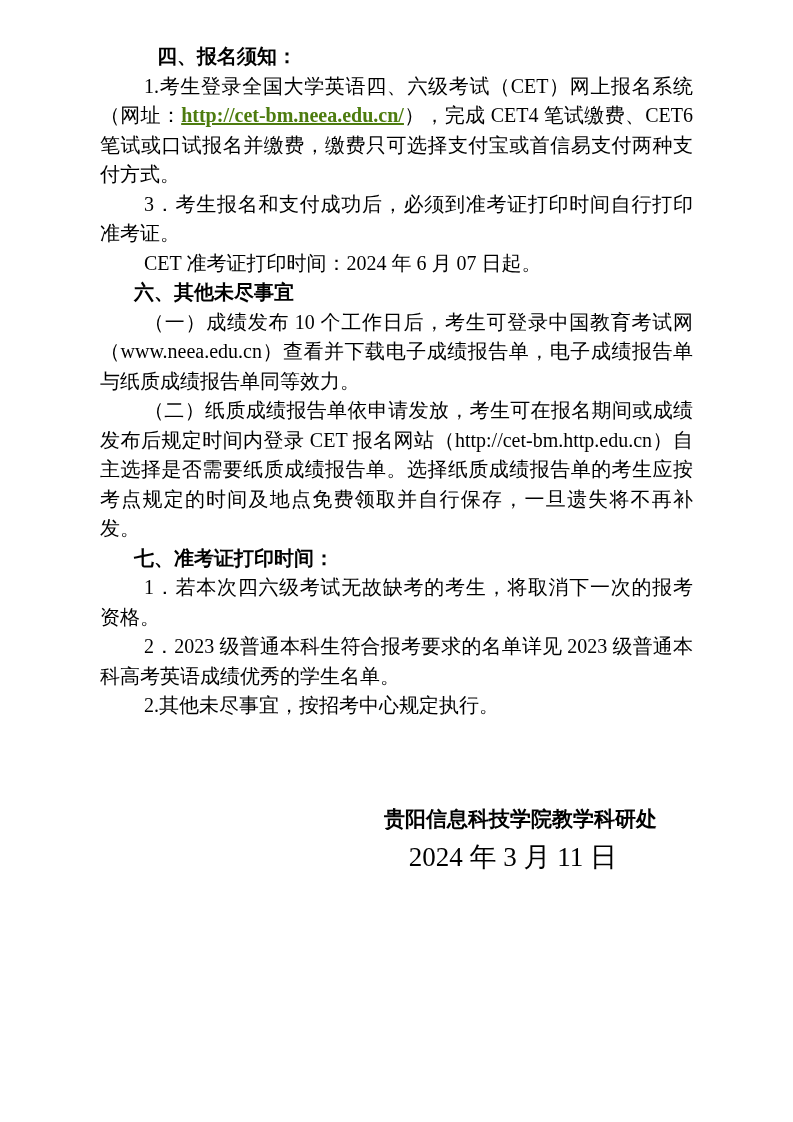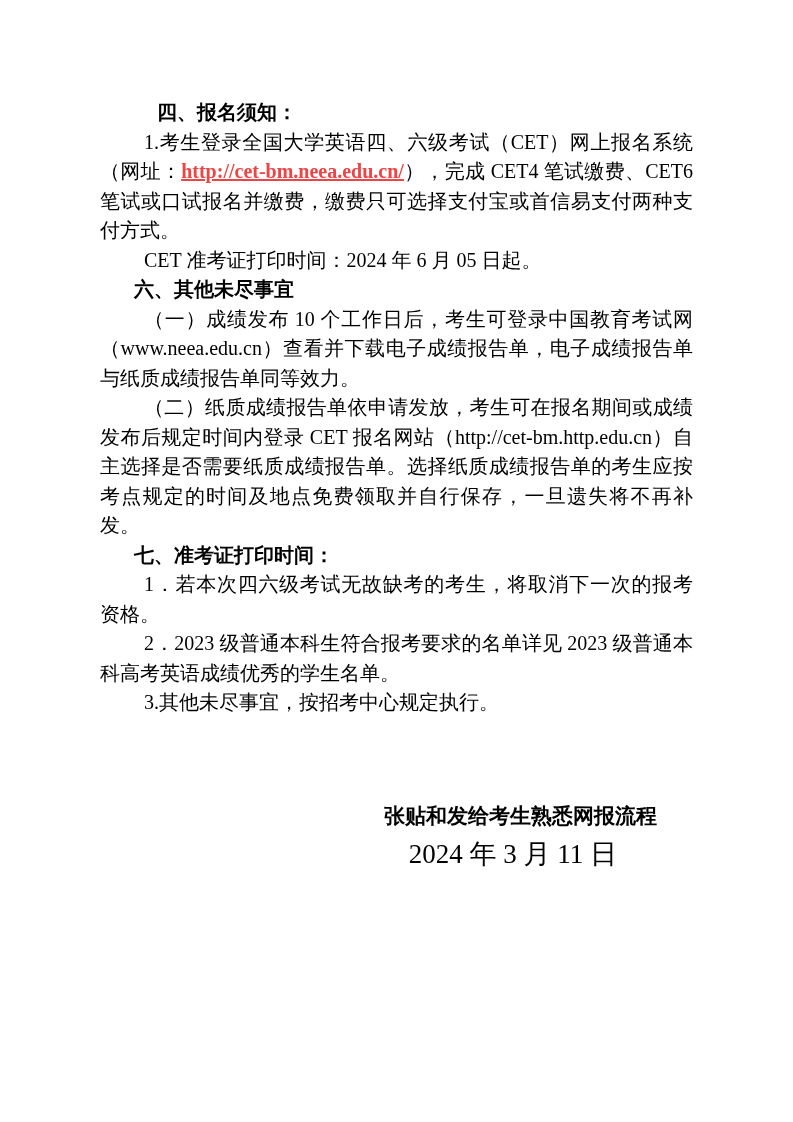--- a/index.html
+++ b/index.html
@@ -3,39 +3,39 @@
 <meta charset="utf-8">
 <style>
   * { margin: 0; padding: 0; box-sizing: border-box; }
   html, body { background: #ffffff; }
   .page {
     position: relative;
     width: 793px;
     height: 896px;
     margin: 0 auto;
     background: #ffffff;
-    padding: 98px 100px 0 100px;
+    padding: 42px 100px 0 100px;
     font-family: "Liberation Serif", "DejaVu Serif", serif;
     font-size: 20px;
     color: #000000;
     overflow: hidden;
   }
   .doc p {
     text-align: justify;
     line-height: 29.5px;
   }
   .doc p.body { text-indent: 44px; }
   .doc p.heading {
     font-family: "Liberation Sans", "DejaVu Sans", sans-serif;
     font-weight: 700;
   }
   .doc p.heading.lvl1 { text-indent: 57px; }
   .doc p.heading.lvl2 { text-indent: 34px; }
   .doc a {
-    color: #ef4444;
+    color: #4d7c0f;
     font-weight: 700;
     text-decoration: underline;
     cursor: pointer;
   }
   .signature-block { margin-top: 83px; }
   .sig-unit {
     font-family: "Liberation Sans", "DejaVu Sans", sans-serif;
     font-weight: 700;
     font-size: 21px;
     line-height: 30px;
@@ -50,26 +50,27 @@
     padding-right: 76px;
   }
 </style>
 </head>
 <body>
 
 <div class="page">
   <div class="doc" id="doc-root">
       <p class="heading lvl1"><span>四、报名须知：</span></p>
       <p class="body"><span>1.考生登录全国大学英语四、六级考试（CET）网上报名系统（网址：</span><a href="#">http://cet-bm.neea.edu.cn/</a><span>），完成 CET4 笔试缴费、CET6 笔试或口试报名并缴费，缴费只可选择支付宝或首信易支付两种支付方式。</span></p>
-      <p class="body"><span>CET 准考证打印时间：2024 年 6 月 05 日起。</span></p>
+      <p class="body"><span>3．考生报名和支付成功后，必须到准考证打印时间自行打印准考证。</span></p>
+      <p class="body"><span>CET 准考证打印时间：2024 年 6 月 07 日起。</span></p>
       <p class="heading lvl2"><span>六、其他未尽事宜</span></p>
       <p class="body"><span>（一）成绩发布 10 个工作日后，考生可登录中国教育考试网（www.neea.edu.cn）查看并下载电子成绩报告单，电子成绩报告单与纸质成绩报告单同等效力。</span></p>
       <p class="body"><span>（二）纸质成绩报告单依申请发放，考生可在报名期间或成绩发布后规定时间内登录 CET 报名网站（http://cet-bm.http.edu.cn）自主选择是否需要纸质成绩报告单。选择纸质成绩报告单的考生应按考点规定的时间及地点免费领取并自行保存，一旦遗失将不再补发。</span></p>
       <p class="heading lvl2"><span>七、准考证打印时间：</span></p>
       <p class="body"><span>1．若本次四六级考试无故缺考的考生，将取消下一次的报考资格。</span></p>
       <p class="body"><span>2．2023 级普通本科生符合报考要求的名单详见 2023 级普通本科高考英语成绩优秀的学生名单。</span></p>
-      <p class="body"><span>3.其他未尽事宜，按招考中心规定执行。</span></p>
+      <p class="body"><span>2.其他未尽事宜，按招考中心规定执行。</span></p>
     </div>
   <div class="signature-block">
-    <div class="sig-unit">张贴和发给考生熟悉网报流程</div>
+    <div class="sig-unit">贵阳信息科技学院教学科研处</div>
     <div class="sig-date">2024 年 3 月 11 日</div>
   </div>
 </div>
 
 </body></html>

